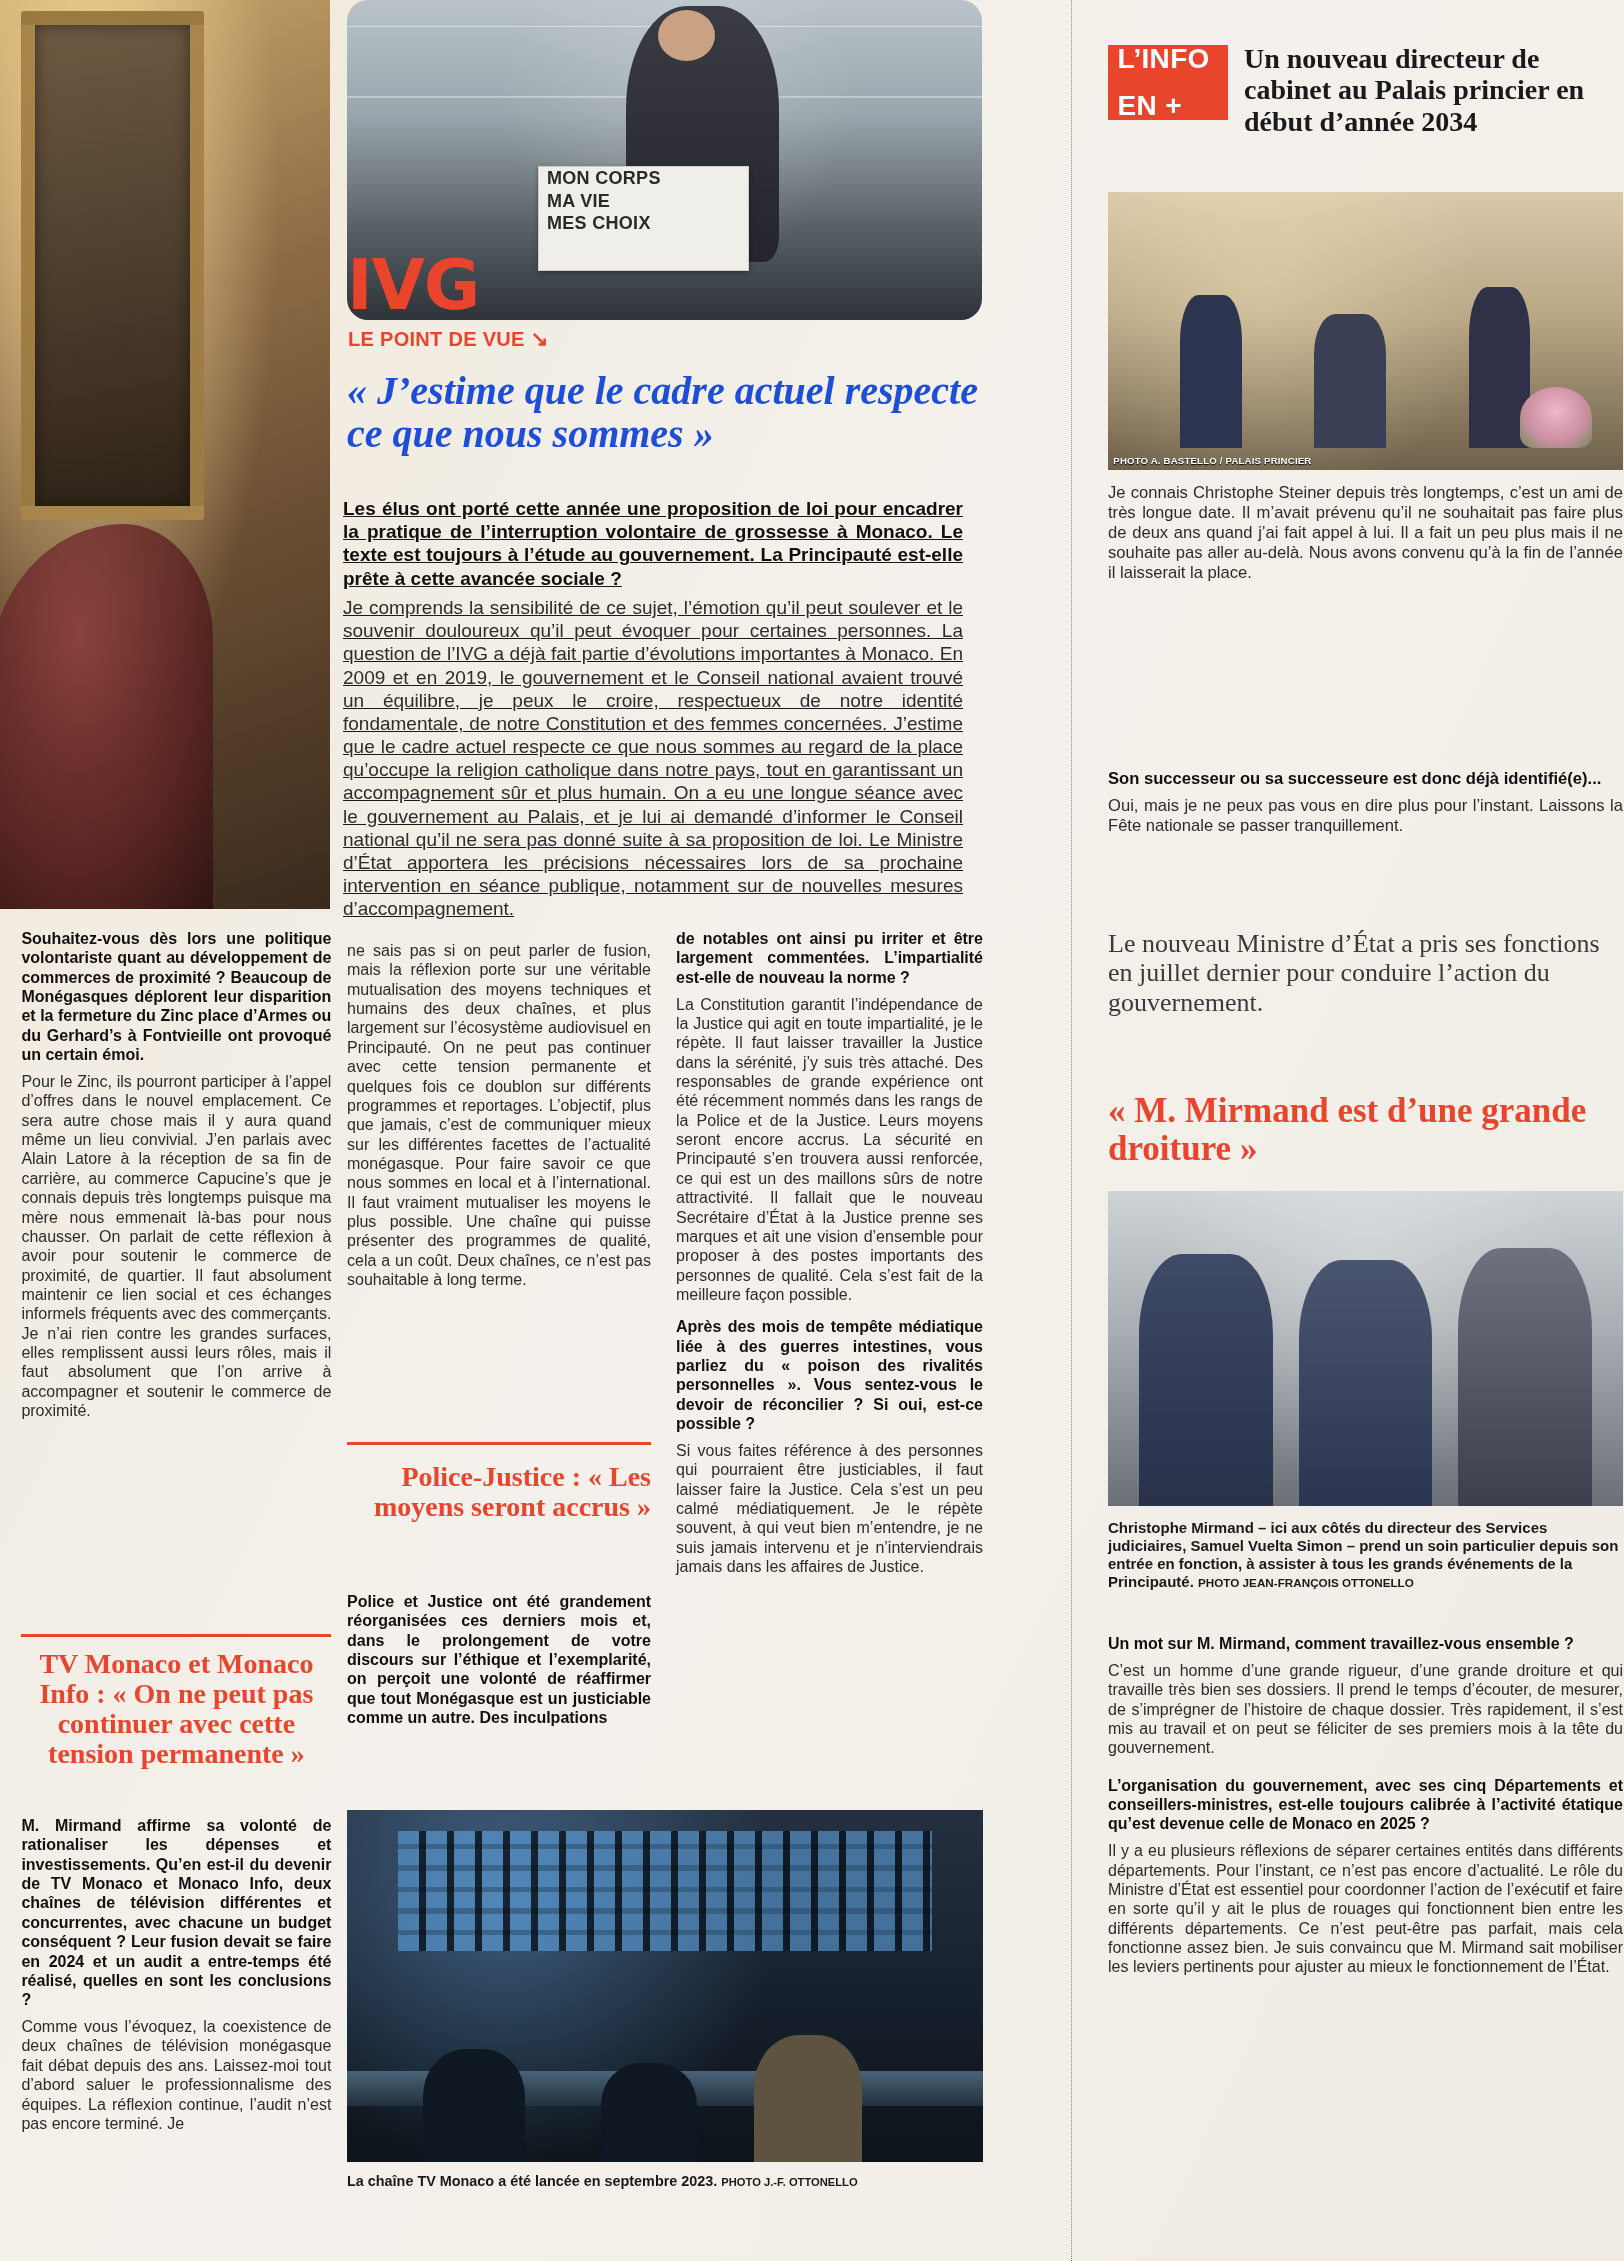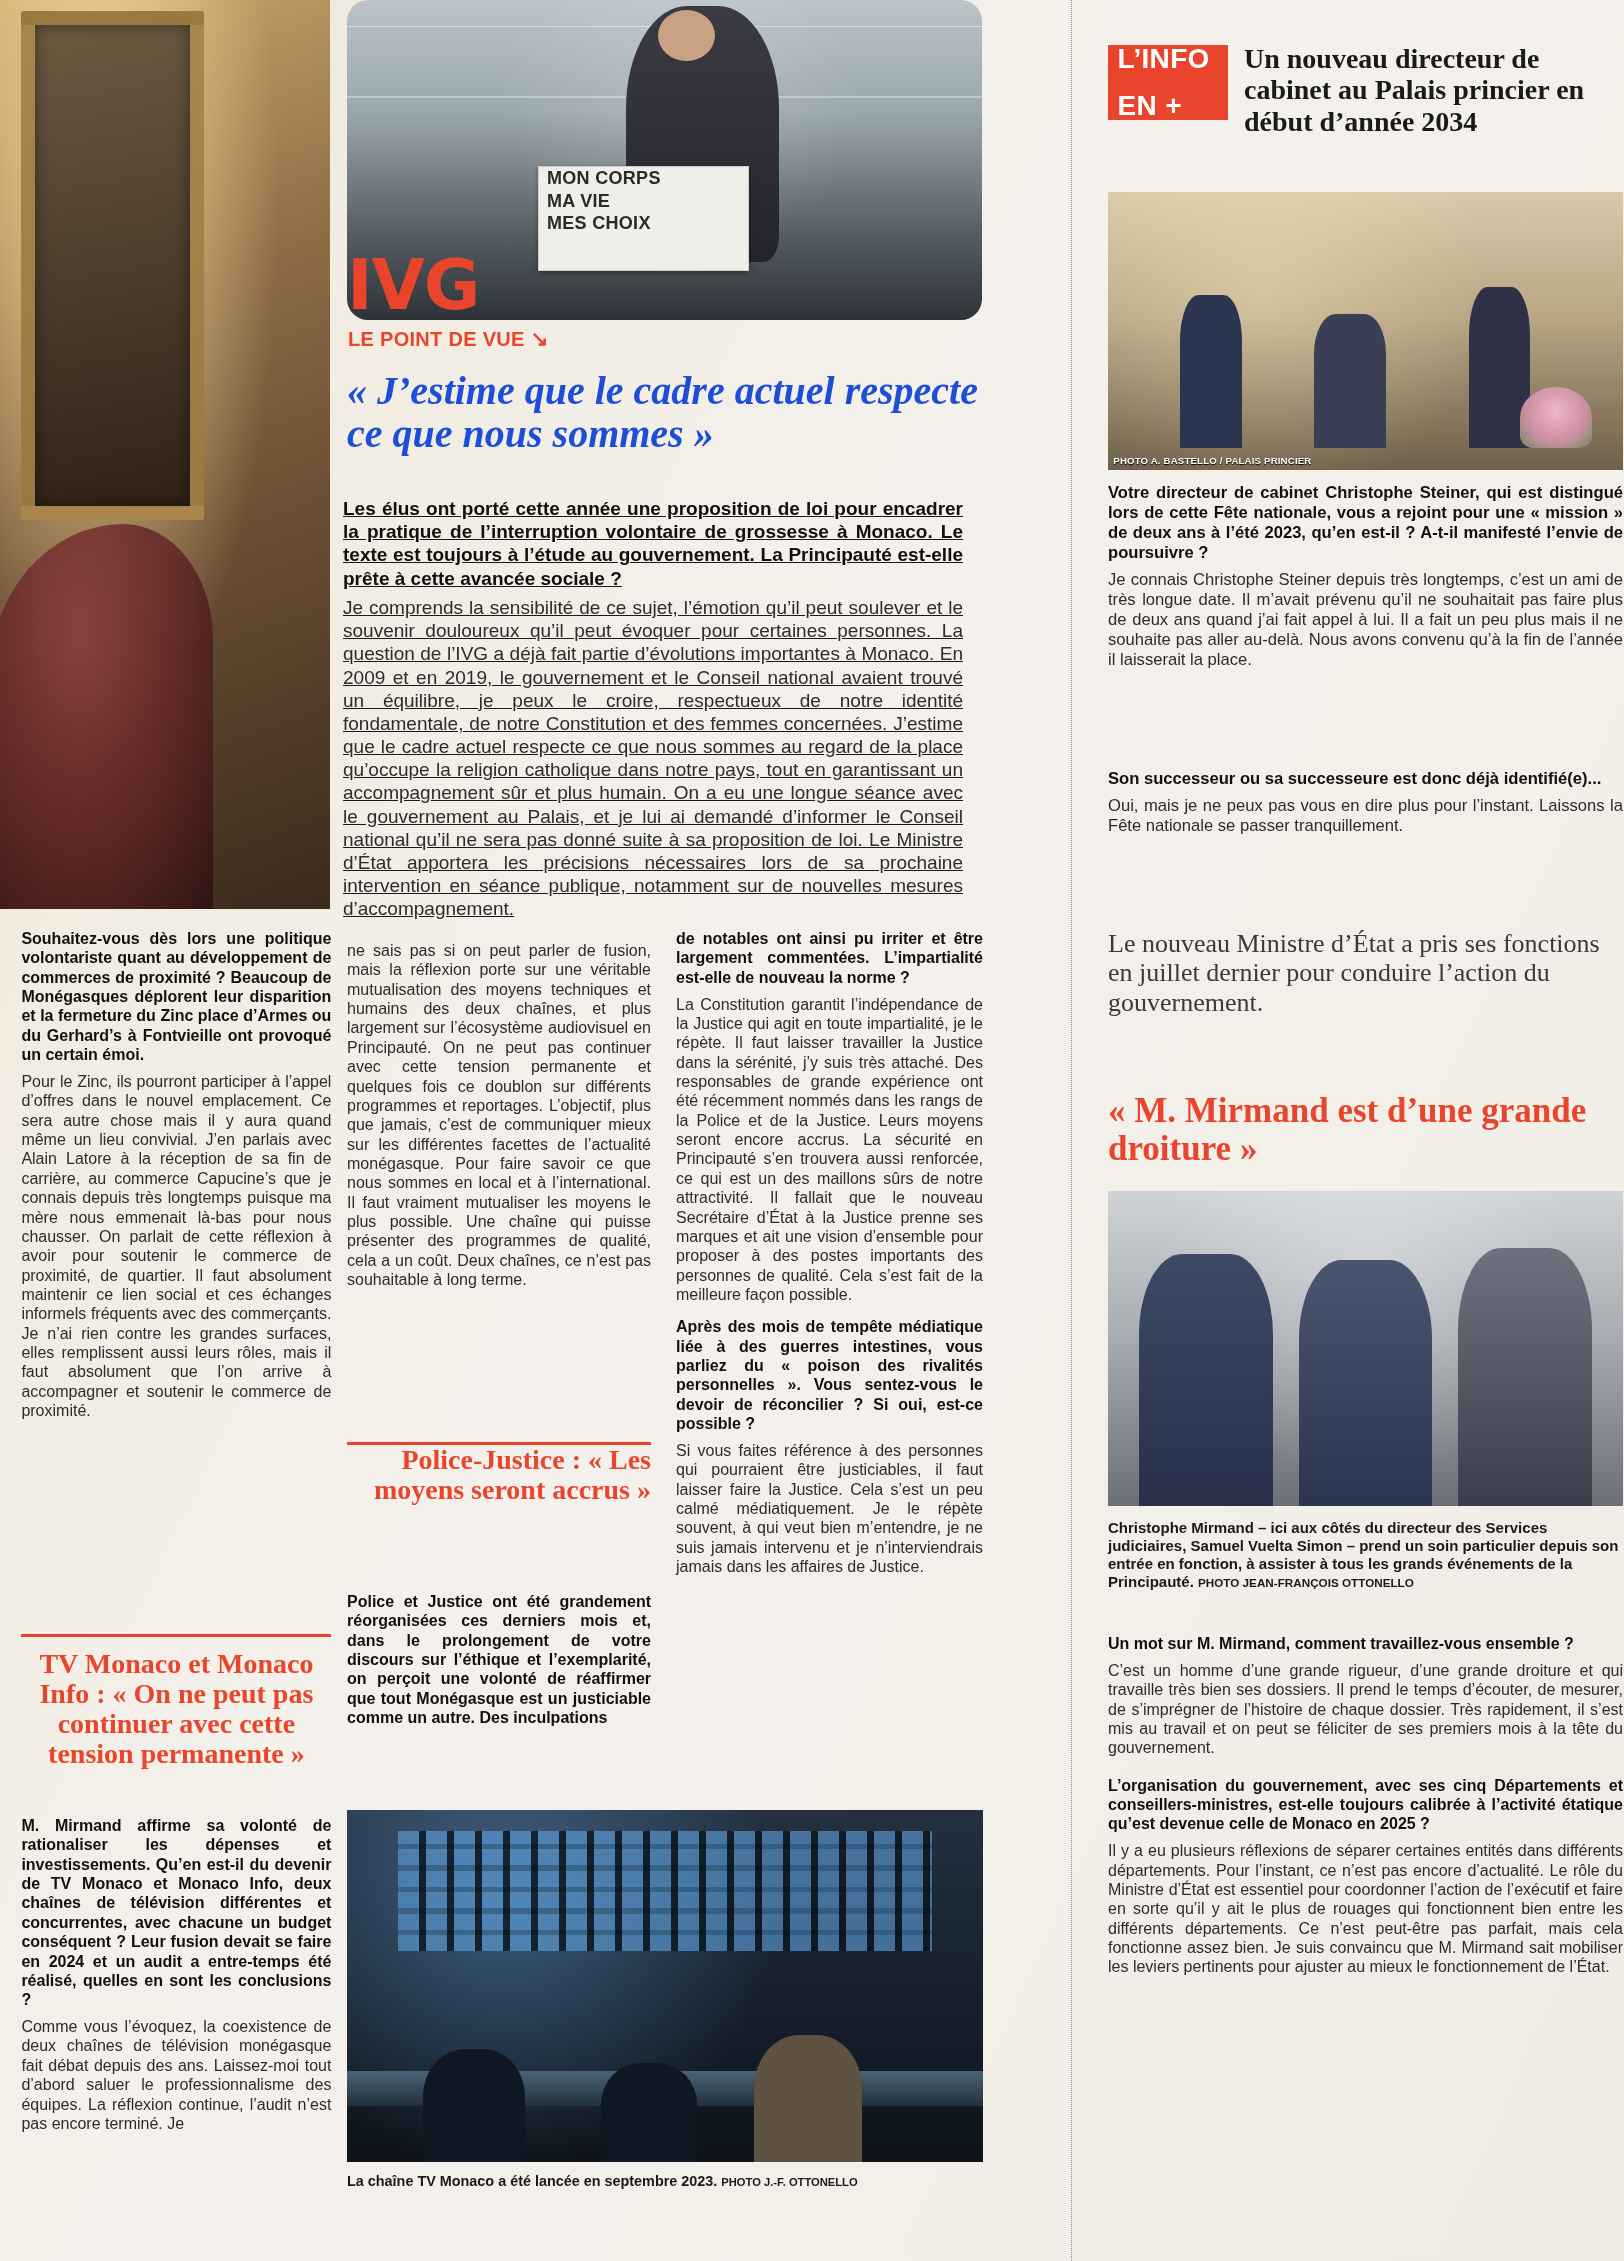--- a/index.html
+++ b/index.html
@@ -255,21 +255,21 @@
     position: absolute;
     left: 21.4px; top: 1816px; width: 310px;
   }
 
   #police-title {
     position: absolute;
     left: 347px; top: 1442px; width: 304px;
     font-size: 28px;
     text-align: right;
     border-top: 3.2px solid #e8452c;
-    padding-top: 0;
+    padding-top: 17px;
   }
   #police-body {
     position: absolute;
     left: 347px; top: 1592px; width: 304px;
   }
   #tv-photo {
     left: 347px; top: 1810px; width: 636px; height: 352px;
     background:
       radial-gradient(circle at 25% 25%, rgba(120,190,255,.35), rgba(0,0,0,0) 50%),
       linear-gradient(180deg,#243040 0%, #16202c 55%, #0d1319 100%);
@@ -392,21 +392,20 @@
 
 <div class="photo" id="palais-photo">
   <div class="f1"></div>
   <div class="f2"></div>
   <div class="f3"></div>
   <div class="flowers"></div>
   <div class="cap">PHOTO A. BASTELLO / PALAIS PRINCIER</div>
 </div>
 
 <div id="info-intro">
-  <p class="q">Votre directeur de cabinet Christophe Steiner, qui est distingué lors de cette Fête nationale, vous a rejoint pour une « mission » de deux ans à l’été 2023, qu’en est-il ? A-t-il manifesté l’envie de poursuivre ?</p>
   <p class="a">Je connais Christophe Steiner depuis très longtemps, c’est un ami de très longue date. Il m’avait prévenu qu’il ne souhaitait pas faire plus de deux ans quand j’ai fait appel à lui. Il a fait un peu plus mais il ne souhaite pas aller au-delà. Nous avons convenu qu’à la fin de l’année il laisserait la place.</p>
 </div>
 <div id="info-q2">
   <p class="q">Son successeur ou sa successeure est donc déjà identifié(e)...</p>
   <p class="a">Oui, mais je ne peux pas vous en dire plus pour l’instant. Laissons la Fête nationale se passer tranquillement.</p>
 </div>
 
 <div class="col col-text" id="col1">
   <p class="q">Souhaitez-vous dès lors une politique volontariste quant au développement de commerces de proximité ? Beaucoup de Monégasques déplorent leur disparition et la fermeture du Zinc place d’Armes ou du Gerhard’s à Fontvieille ont provoqué un certain émoi.</p>
   <p class="a">Pour le Zinc, ils pourront participer à l’appel d’offres dans le nouvel emplacement. Ce sera autre chose mais il y aura quand même un lieu convivial. J’en parlais avec Alain Latore à la réception de sa fin de carrière, au commerce Capucine’s que je connais depuis très longtemps puisque ma mère nous emmenait là-bas pour nous chausser. On parlait de cette réflexion à avoir pour soutenir le commerce de proximité, de quartier. Il faut absolument maintenir ce lien social et ces échanges informels fréquents avec des commerçants. Je n’ai rien contre les grandes surfaces, elles remplissent aussi leurs rôles, mais il faut absolument que l’on arrive à accompagner et soutenir le commerce de proximité.</p>

